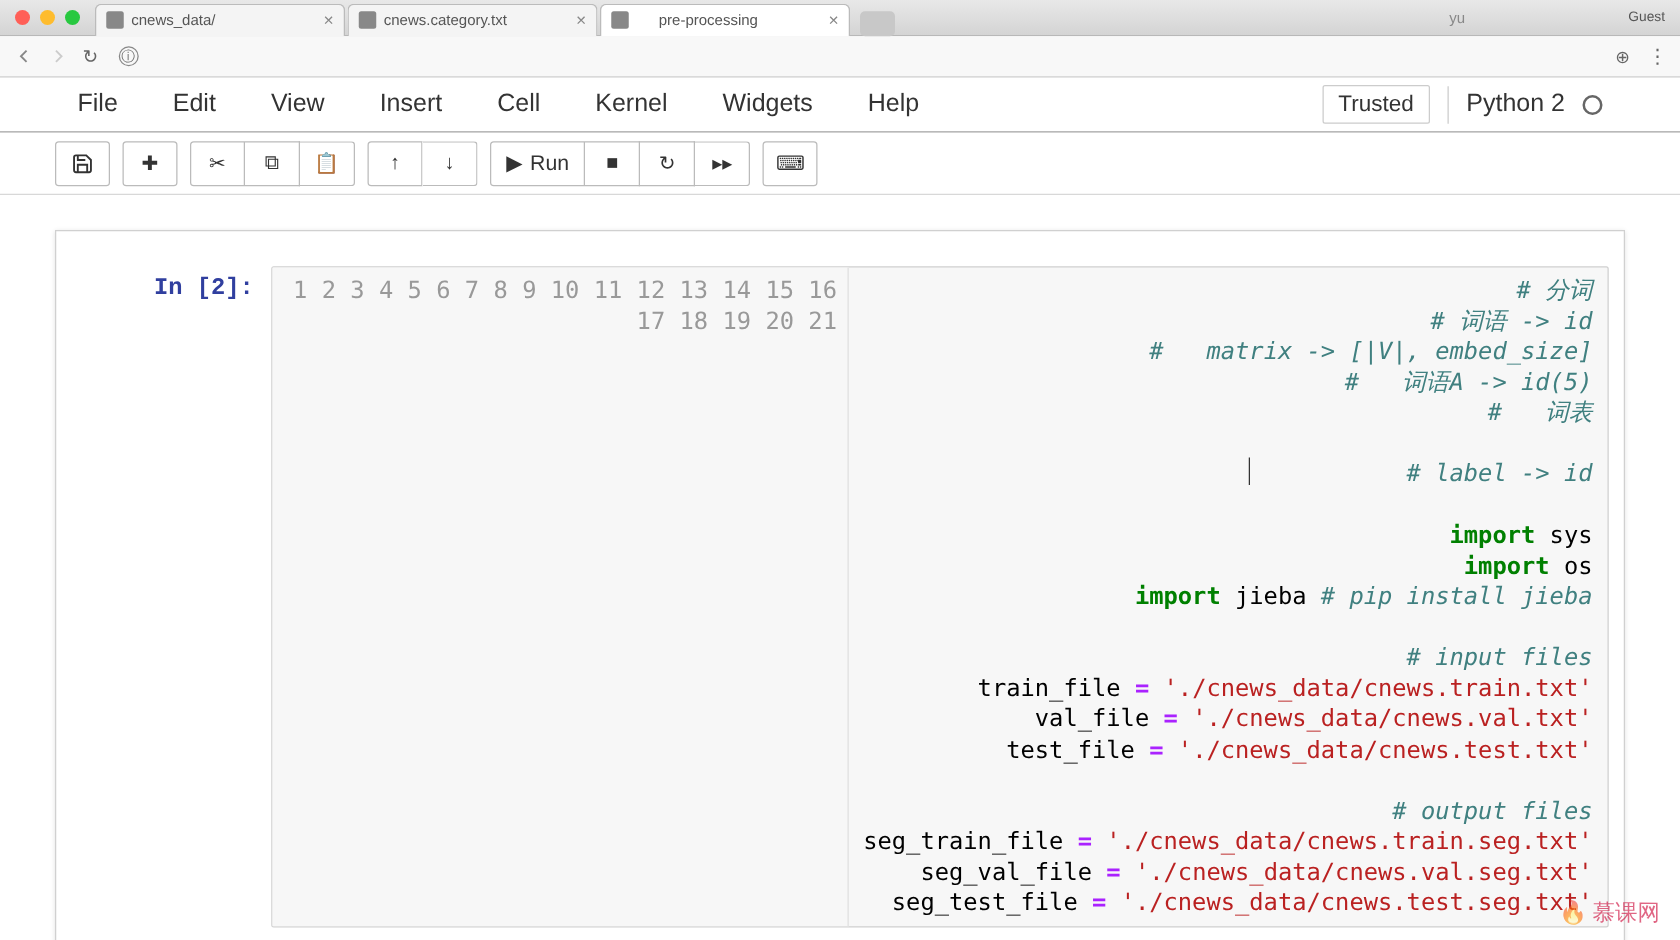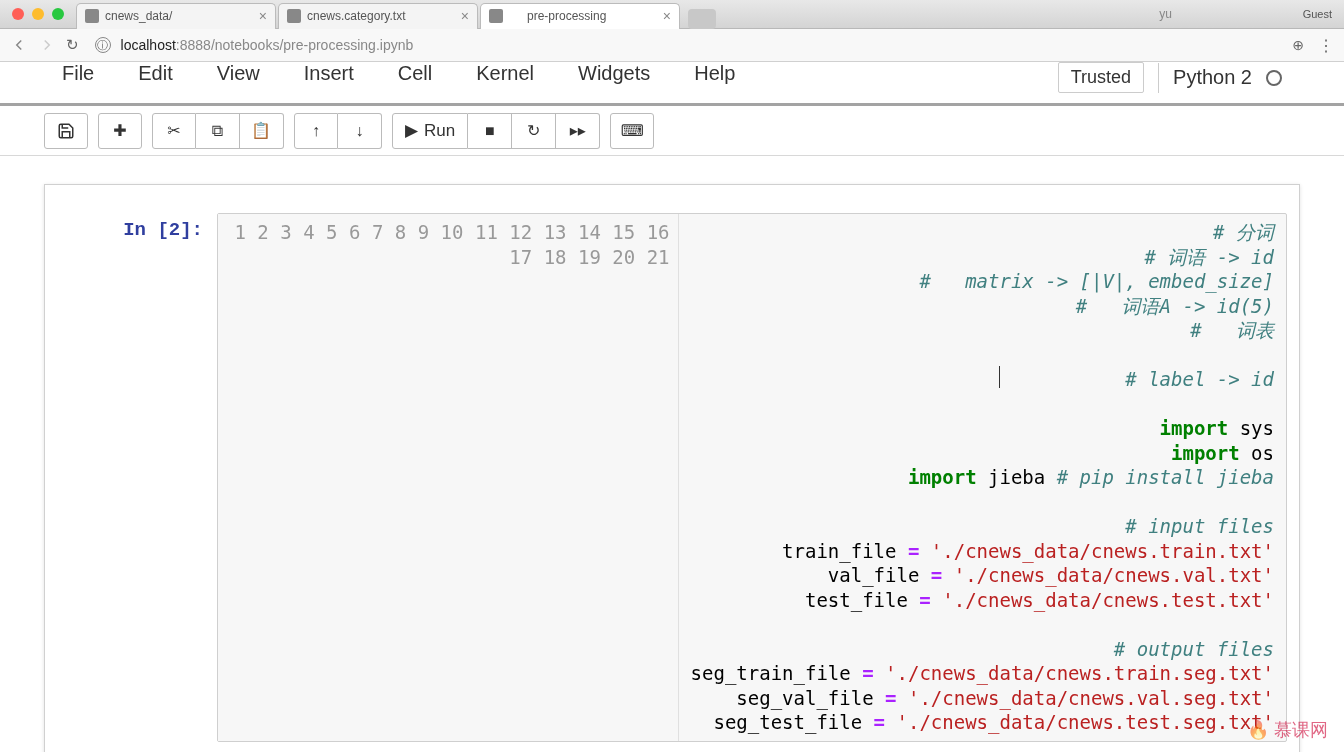--- a/index.html
+++ b/index.html
@@ -26,21 +26,21 @@
 .reload-btn { font-size: 15px; color: #666; }
 .info-icon { width: 16px; height: 16px; border: 1px solid #888; border-radius: 50%; display: flex; align-items: center; justify-content: center; font-size: 11px; color: #666; margin-left: 6px; }
 .url-text { font-size: 14px; color: #222; }
 .url-text .host { color: #222; }
 .url-text .path { color: #888; }
 .ab-right { margin-left: auto; display: flex; gap: 14px; align-items: center; color: #666; }
 .zoom-icon { font-size: 14px; }
 .menu-dots { font-size: 16px; }
 
 
-.jupyter-menu { height: 44px; display: flex; align-items: flex-start; padding: 0 62px; border-bottom: 3px solid #a3a3a3; }
+.jupyter-menu { height: 44px; display: flex; align-items: center; padding: 0 62px; border-bottom: 1px solid #a3a3a3; }
 .menu-item { font-size: 20px; color: #333; margin-right: 44px; cursor: pointer; }
 .menu-right { margin-left: auto; display: flex; align-items: center; gap: 14px; }
 .trusted-box { border: 1px solid #ccc; border-radius: 2px; padding: 4px 12px; font-size: 18px; color: #333; }
 .separator { width: 1px; height: 30px; background: #ccc; }
 .kernel-label { font-size: 20px; color: #333; }
 .kernel-indicator { width: 16px; height: 16px; border: 2px solid #666; border-radius: 50%; }
 
 
 .jupyter-toolbar { height: 50px; display: flex; align-items: center; padding: 0 44px; gap: 10px; border-bottom: 1px solid #d8d8d8; }
 .tb-group { display: flex; }
@@ -105,23 +105,20 @@
 
 <div class="address-bar-row">
   <svg class="nav-arrow" viewBox="0 0 24 24" fill="none" stroke="#888" stroke-width="2">
       <path d="M15 18l-6-6 6-6"></path>
     </svg>
   <svg class="nav-arrow" viewBox="0 0 24 24" fill="none" stroke="#ccc" stroke-width="2">
       <path d="M9 18l6-6-6-6"></path>
     </svg>
   <span class="reload-btn">↻</span>
   <span class="info-icon">ⓘ</span>
-  <span class="url-text">
-    <span class="host">localhost</span><span class="path">:8888</span><span class="path">/notebooks/pre-processing.ipynb</span>
-  </span>
   <div class="ab-right">
     <span class="zoom-icon">⊕</span>
     <span class="menu-dots">⋮</span>
   </div>
 </div>
 
 <div class="jupyter-menu">
   <span class="menu-item">File</span>
   <span class="menu-item">Edit</span>
   <span class="menu-item">View</span>

